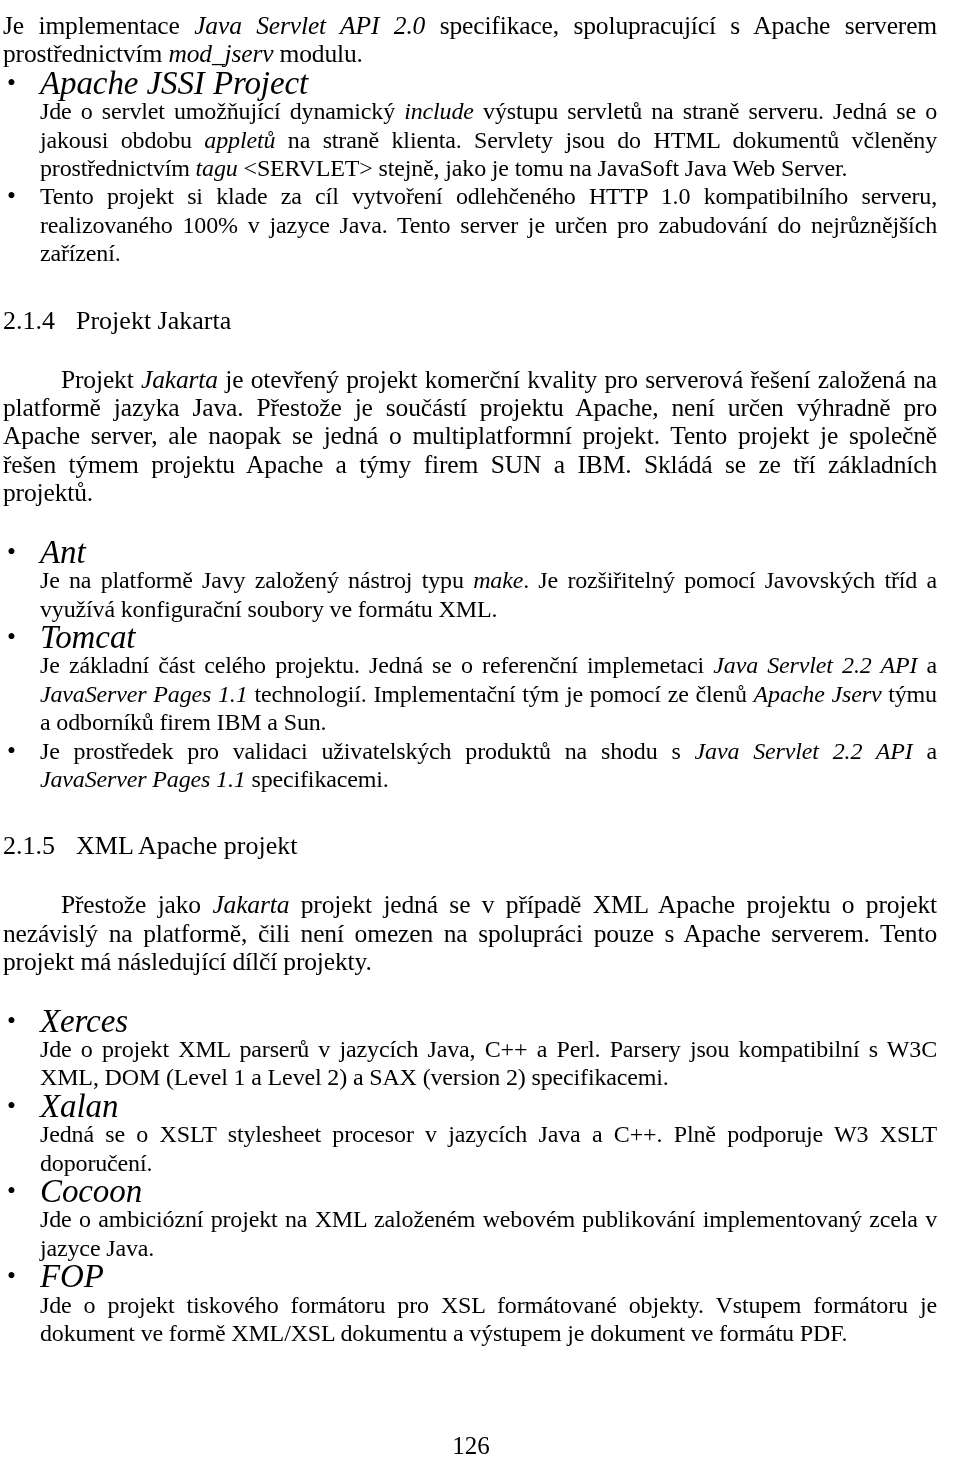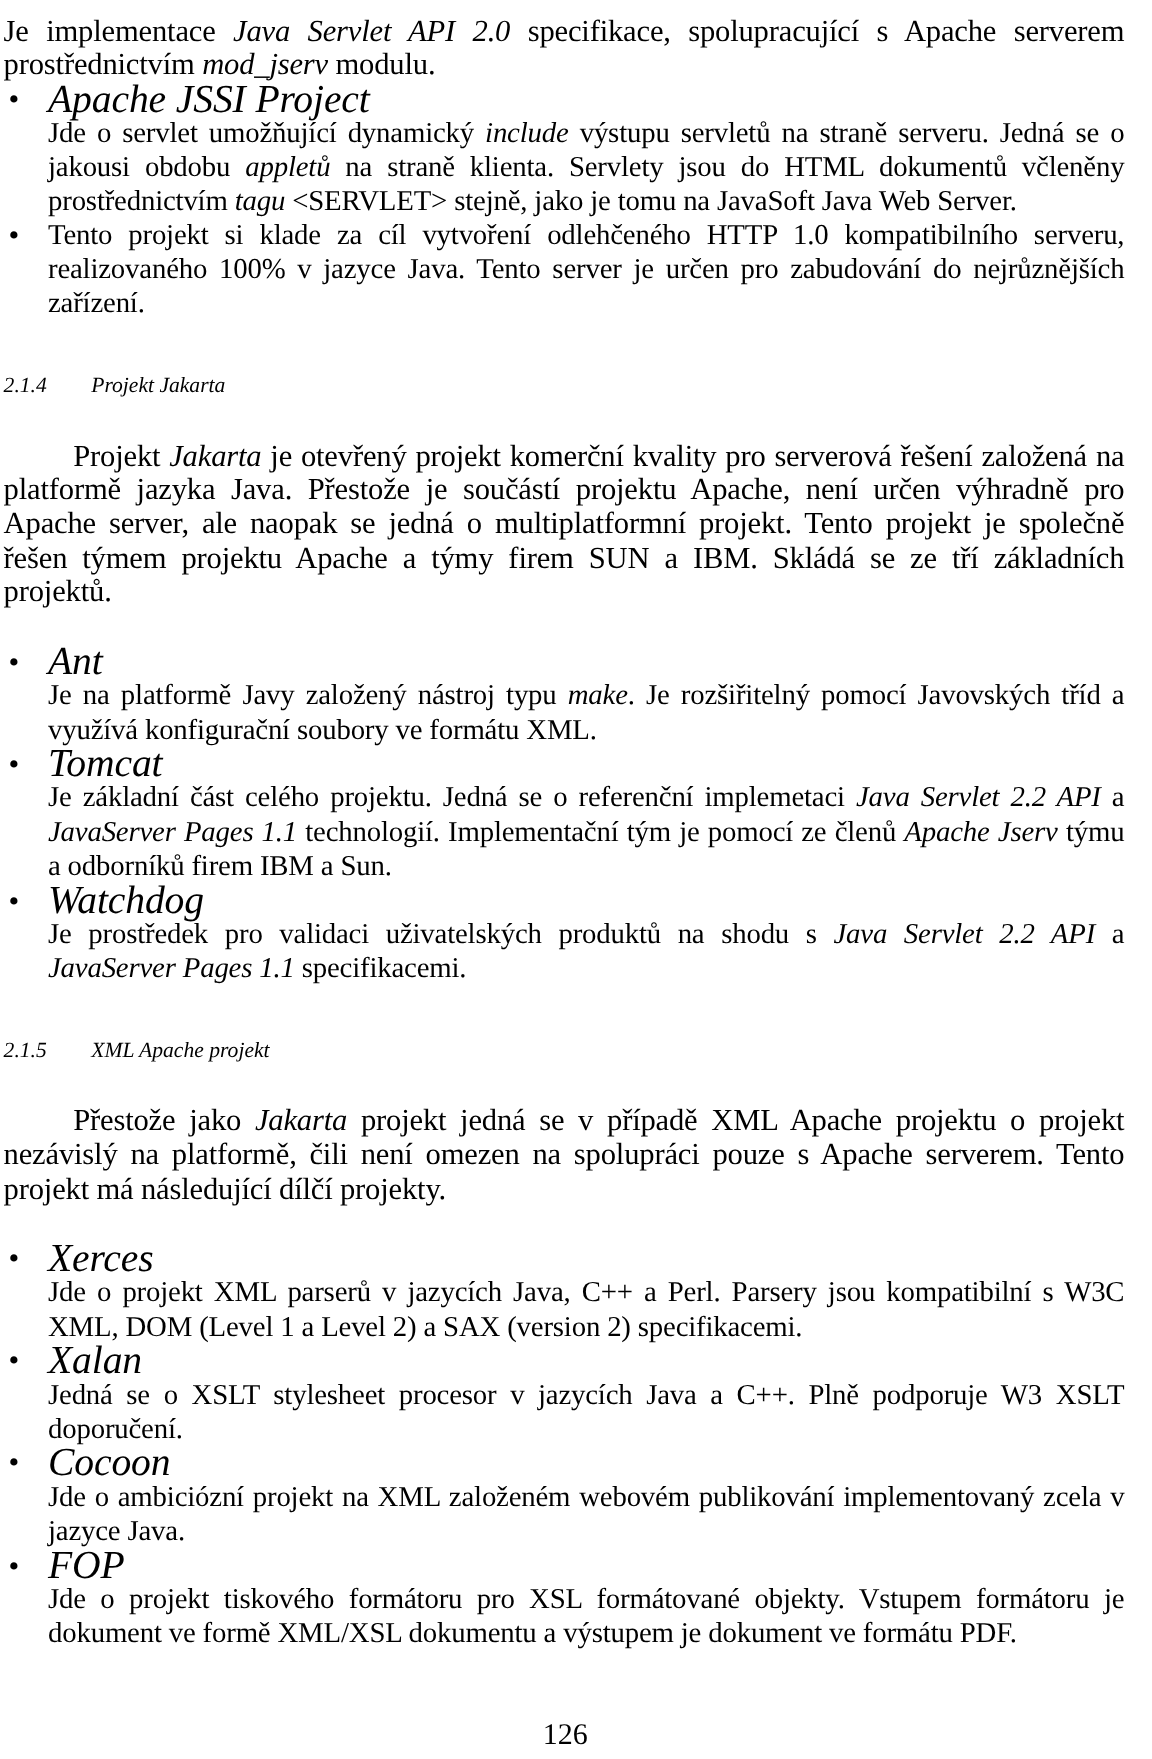--- a/index.html
+++ b/index.html
@@ -76,23 +76,22 @@
     text-align: justify;
     text-justify: inter-word;
     letter-spacing: -0.15px;
   }
   .bullet-body.lastline-left {
     text-align-last: left;
   }
 
   
   .heading {
-    font-style: italic;
     font-weight: normal;
-    font-size: 18px;
+    font-size: 26px;
     line-height: 30px;
     margin: 0;
     white-space: nowrap;
     letter-spacing: 0px;
   }
   .heading .num {
     display: inline-block;
     min-width: 73px;
   }
 
@@ -158,21 +157,20 @@
       </li>
 
       <li class="bullet-item">
         <span class="bullet-marker">•</span>
         <span class="bullet-title">Tomcat</span>
         <span class="bullet-body lastline-left"><span>Je základní část celého projektu. Jedná se o referenční implemetaci </span><i class="it">Java Servlet 2.2 API</i><span> a </span><i class="it">JavaServer Pages 1.1</i><span> technologií. Implementační tým je pomocí ze členů </span><i class="it">Apache Jserv</i><span> týmu a odborníků firem IBM a Sun.</span></span>
       </li>
 
       <li class="bullet-item">
         <span class="bullet-marker">•</span>
-        <span class="bullet-title">Watchdog</span>
         <span class="bullet-body lastline-left"><span>Je prostředek pro validaci uživatelských produktů na shodu s </span><i class="it">Java Servlet 2.2 API</i><span>  a </span><i class="it">JavaServer Pages 1.1</i><span> specifikacemi.</span></span>
       </li>
 
     </ul>
 
     <div class="sp-38"></div>
 
     <h2 class="heading"><span class="num">2.1.5</span><span>XML Apache projekt</span></h2>
 
     <div class="sp-30"></div>

